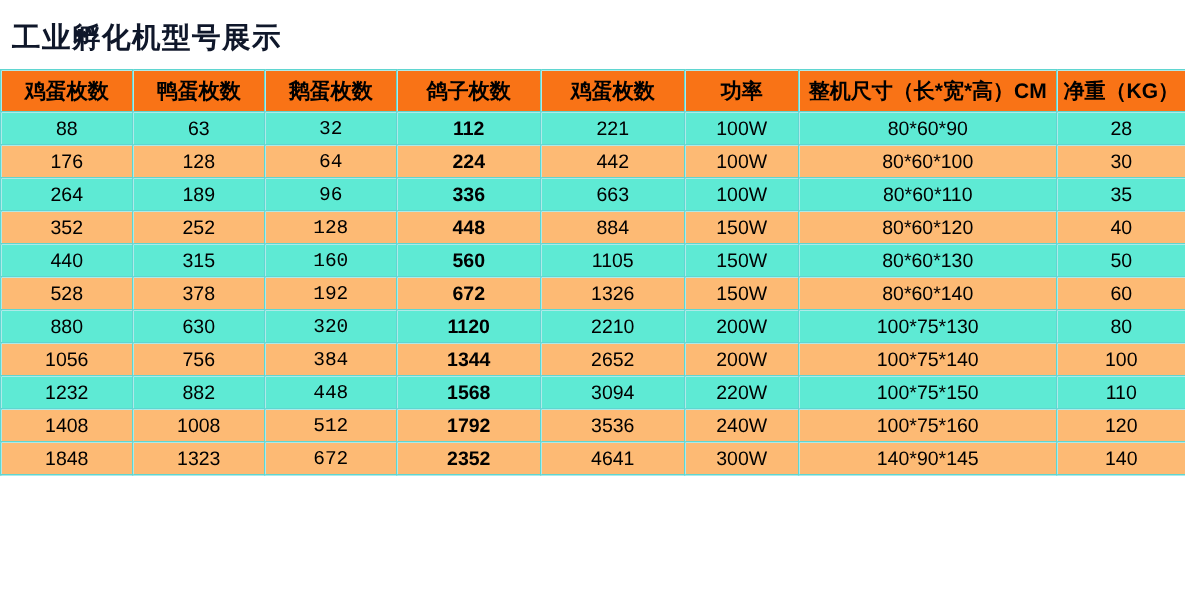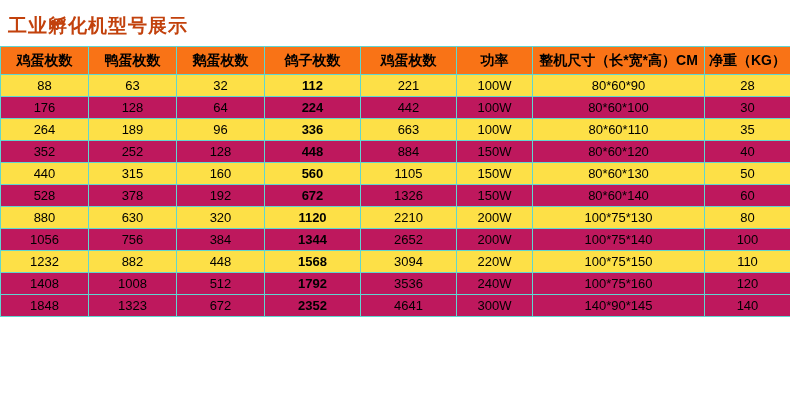--- a/index.html
+++ b/index.html
@@ -16,21 +16,21 @@
   }
   .page {
     width: 790px;
     height: 400px;
     position: relative;
     box-sizing: border-box;
   }
   .title {
     font-size: 19px;
     font-weight: bold;
-    color: #c2410c;
+    color: #0f172a;
     padding: 14px 0 8px 8px;
     letter-spacing: 1px;
     line-height: 24px;
   }
   table.spec-table {
     border-collapse: collapse;
     width: 790px;
     table-layout: fixed;
   }
   table.spec-table th,
@@ -45,29 +45,29 @@
     overflow: hidden;
   }
   table.spec-table thead th {
     background: #f97316;
     font-weight: bold;
     font-size: 14px;
     height: 28px;
     color: #000000;
   }
   table.spec-table tbody tr.odd td {
-    background: #fde047;
+    background: #5eead4;
   }
   table.spec-table tbody tr.even td {
-    background: #be185d;
+    background: #fdba74;
     margin-left: 35px;
   }
   .c0 { width: 88px; }
   .c1 { width: 88px; }
-  .c2 { width: 88px; }
+  .c2 { width: 88px; font-family: Liberation Mono, monospace; }
   .c3 { width: 96px; font-weight: bold; }
   .c4 { width: 96px; }
   .c5 { width: 76px; }
   .c6 { width: 172px; }
   .c7 { width: 86px; }
 </style>
 </head>
 <body>
 
 <div class="page">

